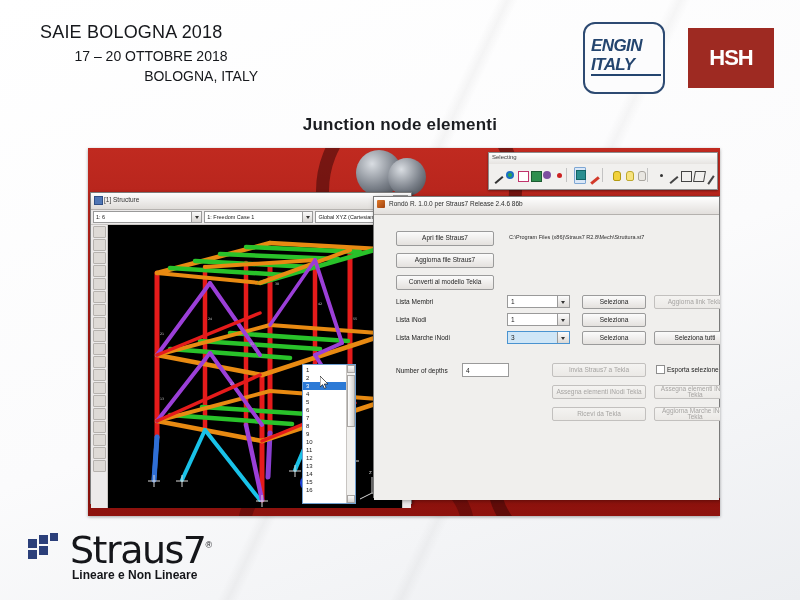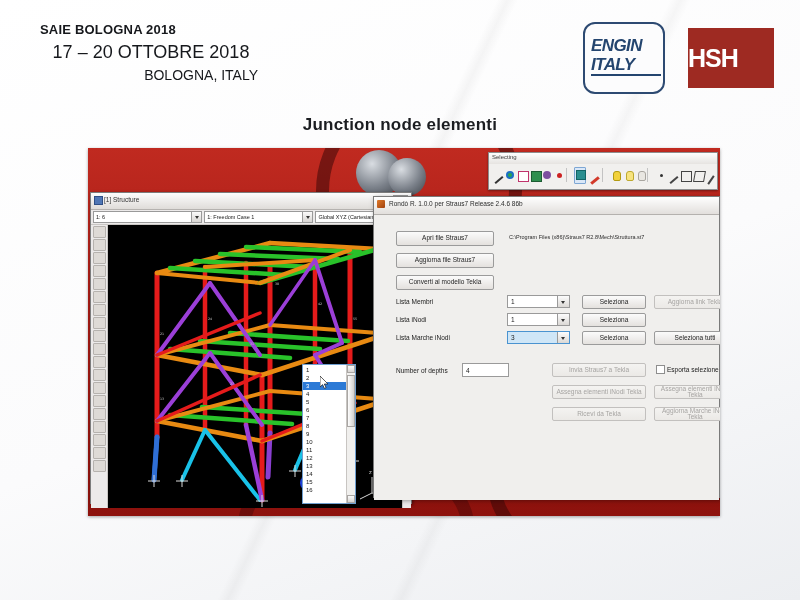--- a/index.html
+++ b/index.html
@@ -11,44 +11,44 @@
   }
   
   #slide{
     position:absolute;inset:0;
     background:
       linear-gradient(115deg, rgba(255,255,255,0) 0%, rgba(255,255,255,0) 46%, rgba(0,0,0,.035) 47%, rgba(255,255,255,0) 48%, rgba(255,255,255,0) 62%, rgba(0,0,0,.03) 63%, rgba(255,255,255,0) 64%, rgba(255,255,255,0) 100%),
       linear-gradient(160deg,#ffffff 0%,#fbfbfc 55%,#eceef1 100%);
   }
   
   #header{position:absolute;left:28px;top:22px;width:330px;color:#16181c;}
-  .h-line1{font-size:13px;font-weight:bold;letter-spacing:.2px;padding-left:12px;}
-  .h-line2{font-size:18px;font-weight:normal;margin-top:5px;padding-left:8px;text-align:center;width:230px;}
+  .h-line1{font-size:18px;font-weight:normal;letter-spacing:.2px;padding-left:12px;}
+  .h-line2{font-size:14px;font-weight:normal;margin-top:5px;padding-left:8px;text-align:center;width:230px;}
   .h-line3{font-size:14px;font-weight:normal;margin-top:4px;text-align:right;width:230px;}
   
   #logo-enginsoft{
     position:absolute;left:583px;top:22px;width:82px;height:72px;
     border:2px solid #2d4a72;border-radius:12px;background:#fcfcfd;
     box-sizing:border-box;
   }
   #logo-enginsoft .es-txt{
     position:absolute;left:6px;top:12px;width:70px;
     color:#24456f;font-weight:bold;font-style:italic;
     font-size:17px;line-height:19px;letter-spacing:-.6px;
   }
   #logo-enginsoft .es-bar{
     position:absolute;left:6px;top:50px;width:70px;height:2px;background:#24456f;
   }
   #logo-hsh{
     position:absolute;left:688px;top:28px;width:86px;height:60px;
     background:#9e2a22;
   }
   #logo-hsh .hsh-txt{
-    color:#ffffff;font-weight:bold;font-size:25px;letter-spacing:-1px;
-    text-align:left;line-height:60px;font-family:"Liberation Sans", sans-serif;
+    color:#ffffff;font-weight:bold;font-size:22px;letter-spacing:-1px;
+    text-align:center;line-height:60px;font-family:"Liberation Sans", sans-serif;
   }
   
   #slide-title{
     position:absolute;left:0;top:115px;width:800px;text-align:center;
     font-size:17px;font-weight:bold;color:#1b1d21;letter-spacing:.2px;
   }
   
   #shot{
     position:absolute;left:88px;top:148px;width:632px;height:368px;
     background:#b9241d;
@@ -531,14 +531,26 @@
         <div class="thumb"></div>
         <div class="ar" style="bottom:0;"></div>
       </div>
     </div>
 
     <svg class="cursor" style="left:232px;top:228px;" viewBox="0 0 9 13">
       <polygon points="0,0 0,11 2.6,8.6 4.4,12.4 6.1,11.6 4.3,8 8,8" fill="#ffffff" stroke="#1a1a1a" stroke-width=".7"></polygon>
     </svg>
   </div>
 
+  <div id="s7logo">
+    <div>
+      <span id="s7-mark">
+        <i style="left:0;top:6px;width:9px;height:9px;"></i>
+        <i style="left:11px;top:2px;width:9px;height:9px;"></i>
+        <i style="left:22px;top:0px;width:8px;height:8px;"></i>
+        <i style="left:0;top:17px;width:9px;height:9px;"></i>
+        <i style="left:11px;top:13px;width:9px;height:9px;"></i>
+      </span><span id="s7-text">Straus7</span><span id="s7-reg">®</span>
+    </div>
+    <div id="s7-sub">Lineare e Non Lineare</div>
+  </div>
 
 </div>
 
 </body></html>

